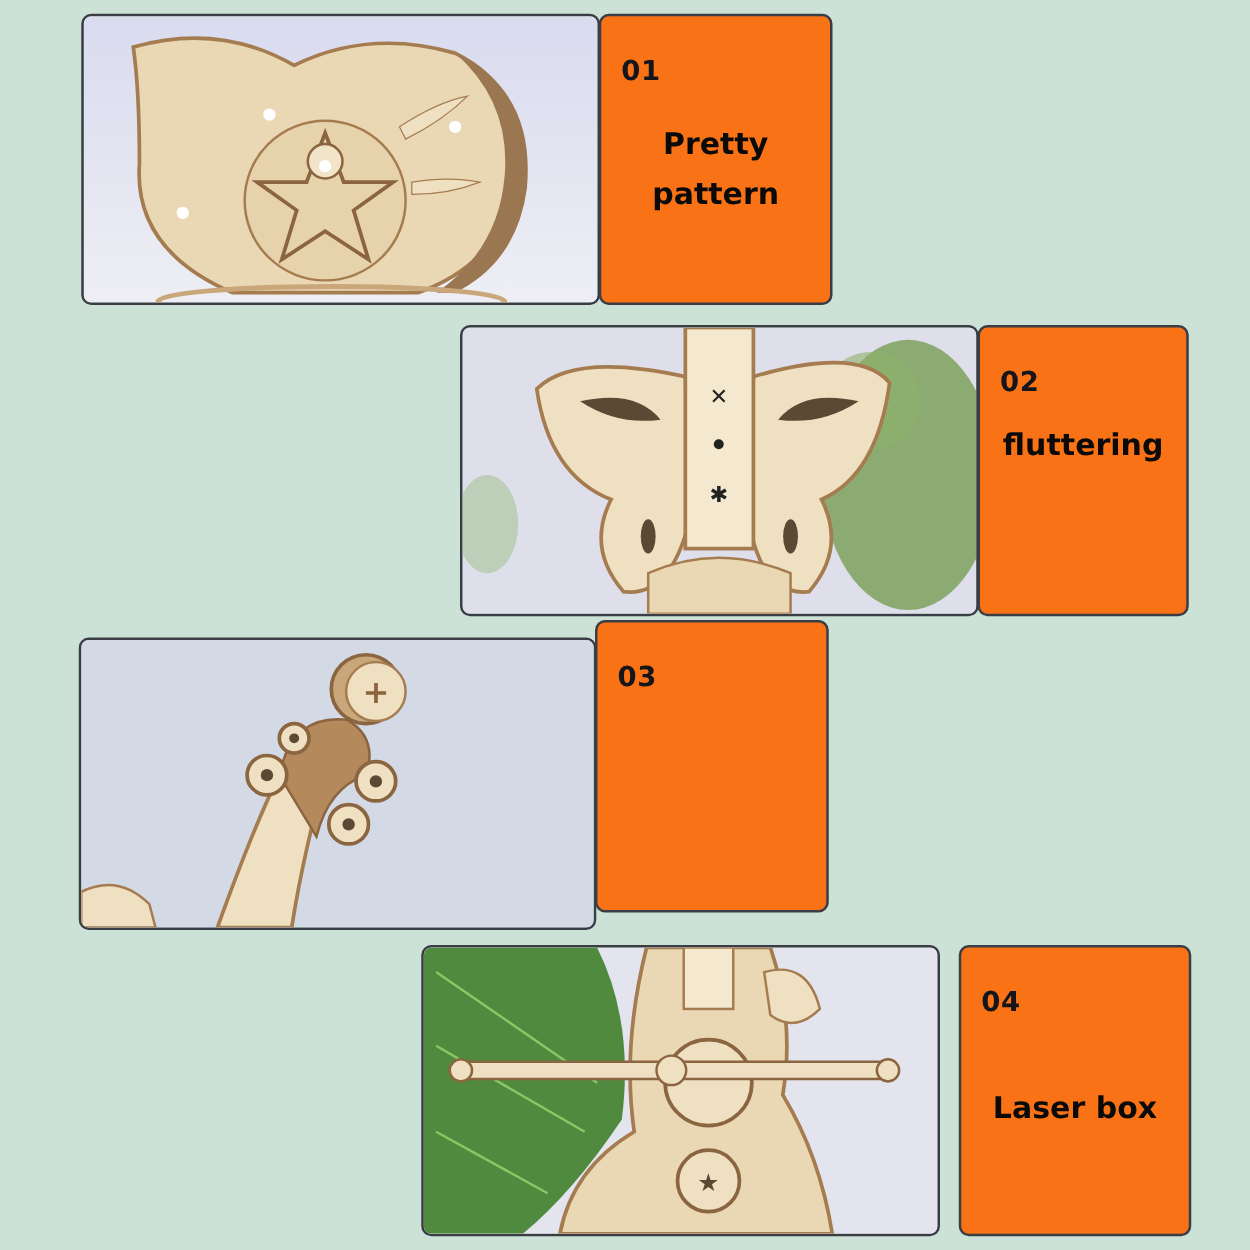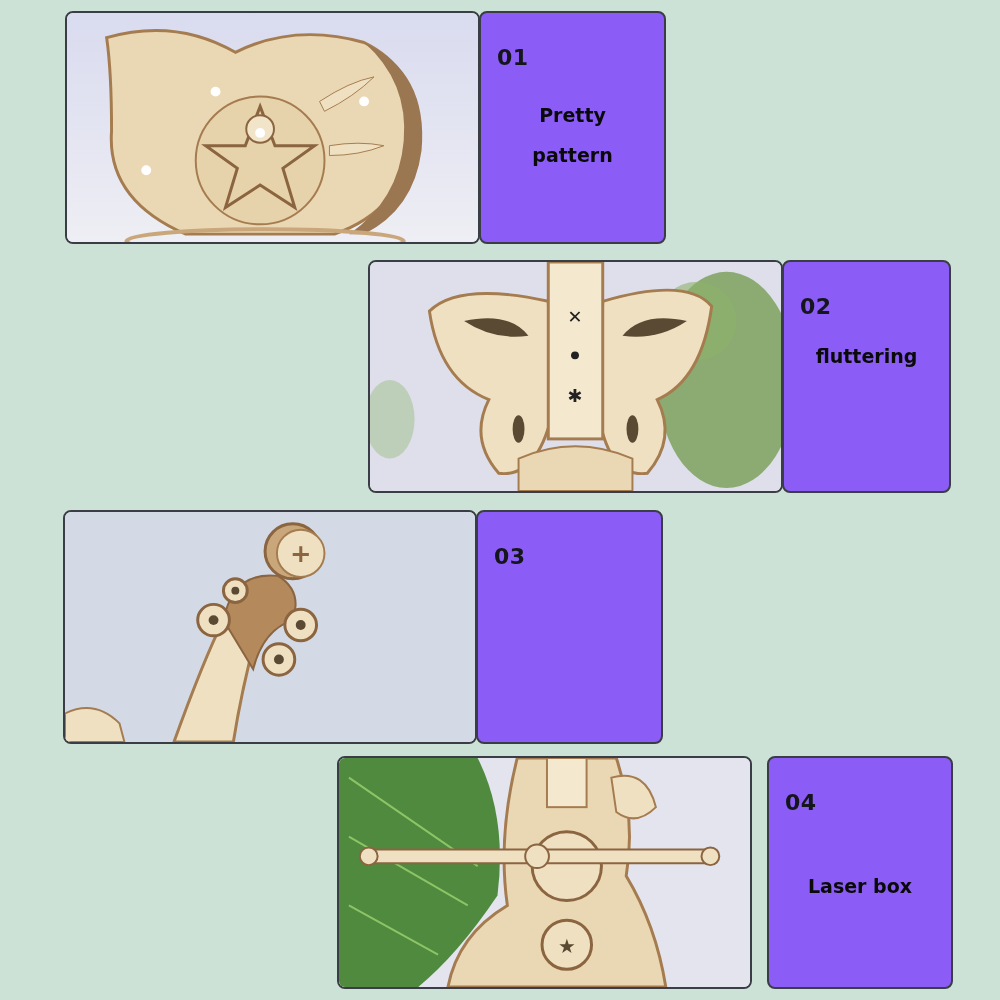--- a/index.html
+++ b/index.html
@@ -4,28 +4,28 @@
   <style>
     * { box-sizing: border-box; margin: 0; padding: 0; }
     html, body { width: 1000px; height: 1000px; overflow: hidden; }
     body { background: #cde2d6; font-family: "DejaVu Sans", sans-serif; position: relative; }
     .photo, .card {
       position: absolute;
       border: 2px solid #3a3d45;
       border-radius: 8px;
       overflow: hidden;
     }
-    .card { background: #8b5cf6; }
+    .card { background: #f97316; }
     .num {
       position: absolute; left: 16px; top: 32px;
       font-weight: bold; font-size: 22px; color: #15151c; letter-spacing: 0.5px;
     }
     .label {
       position: absolute; left: 0; right: 0;
-      text-align: center; font-weight: bold; font-size: 19px; line-height: 40px; color: #0a0a0a;
+      text-align: center; font-weight: bold; font-size: 24px; line-height: 40px; color: #0a0a0a;
     }
     .photo svg { width: 100%; height: 100%; display: block; }
   </style>
 </head>
 <body>
 
 <div class="photo" style="left:65px;top:11px;width:415px;height:233px;">
   <svg viewBox="0 0 415 233" preserveAspectRatio="none">
     <defs>
       <linearGradient id="bg1" x1="0" y1="0" x2="0" y2="1">
@@ -94,21 +94,21 @@
       <circle cx="150" cy="110" r="5" fill="#5a4a33"></circle>
     <circle cx="172" cy="80" r="12" fill="#efe0c2" stroke="#8b6440" stroke-width="3"></circle>
       <circle cx="172" cy="80" r="4" fill="#5a4a33"></circle>
     <circle cx="238" cy="115" r="16" fill="#efe0c2" stroke="#8b6440" stroke-width="3"></circle>
       <circle cx="238" cy="115" r="5" fill="#5a4a33"></circle>
     <circle cx="216" cy="150" r="16" fill="#efe0c2" stroke="#8b6440" stroke-width="3"></circle>
       <circle cx="216" cy="150" r="5" fill="#5a4a33"></circle>
     <path d="M0 205 Q30 190 55 215 L60 234 L0 234Z" fill="#efe0c2" stroke="#a57c4f" stroke-width="2"></path>
   </svg>
 </div>
-<div class="card" style="left:476px;top:510px;width:187px;height:234px;">
+<div class="card" style="left:476px;top:496px;width:187px;height:234px;">
   <div class="num">03</div>
 </div>
 
 <div class="photo" style="left:337px;top:756px;width:415px;height:233px;">
   <svg viewBox="0 0 415 233" preserveAspectRatio="none">
     <rect width="415" height="233" fill="#e4e4ee"></rect>
     <path d="M0 0 L140 0 Q170 60 160 140 Q120 200 80 233 L0 233Z" fill="#4f8a3e"></path>
     <path d="M10 20 L140 110 M10 80 L130 150 M10 150 L100 200" stroke="#8cc466" stroke-width="2"></path>
     <path d="M180 0 L280 0 Q300 60 290 120 Q320 170 330 233 L110 233 Q120 180 170 150 Q160 80 180 0Z" fill="#ead7b3" stroke="#a57c4f" stroke-width="3"></path>
     <rect x="210" y="0" width="40" height="50" fill="#f4e8cf" stroke="#a57c4f" stroke-width="2"></rect>

